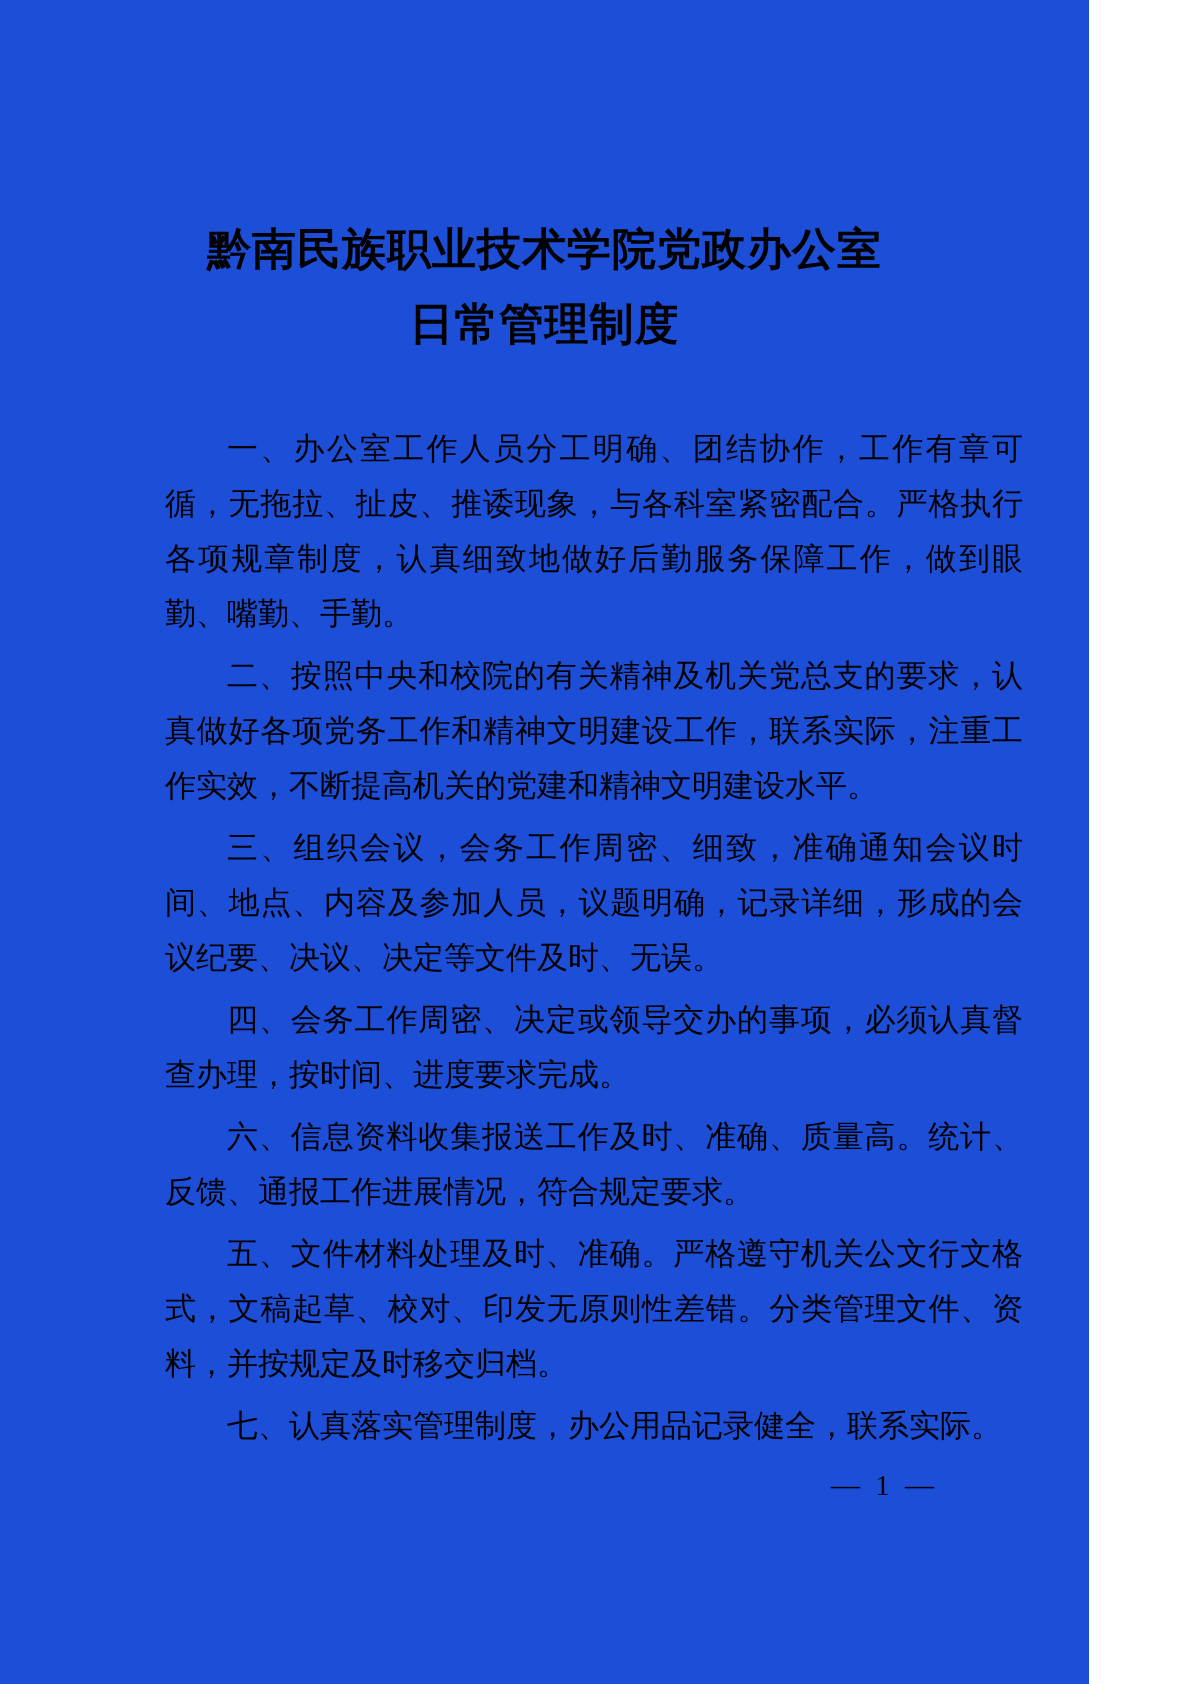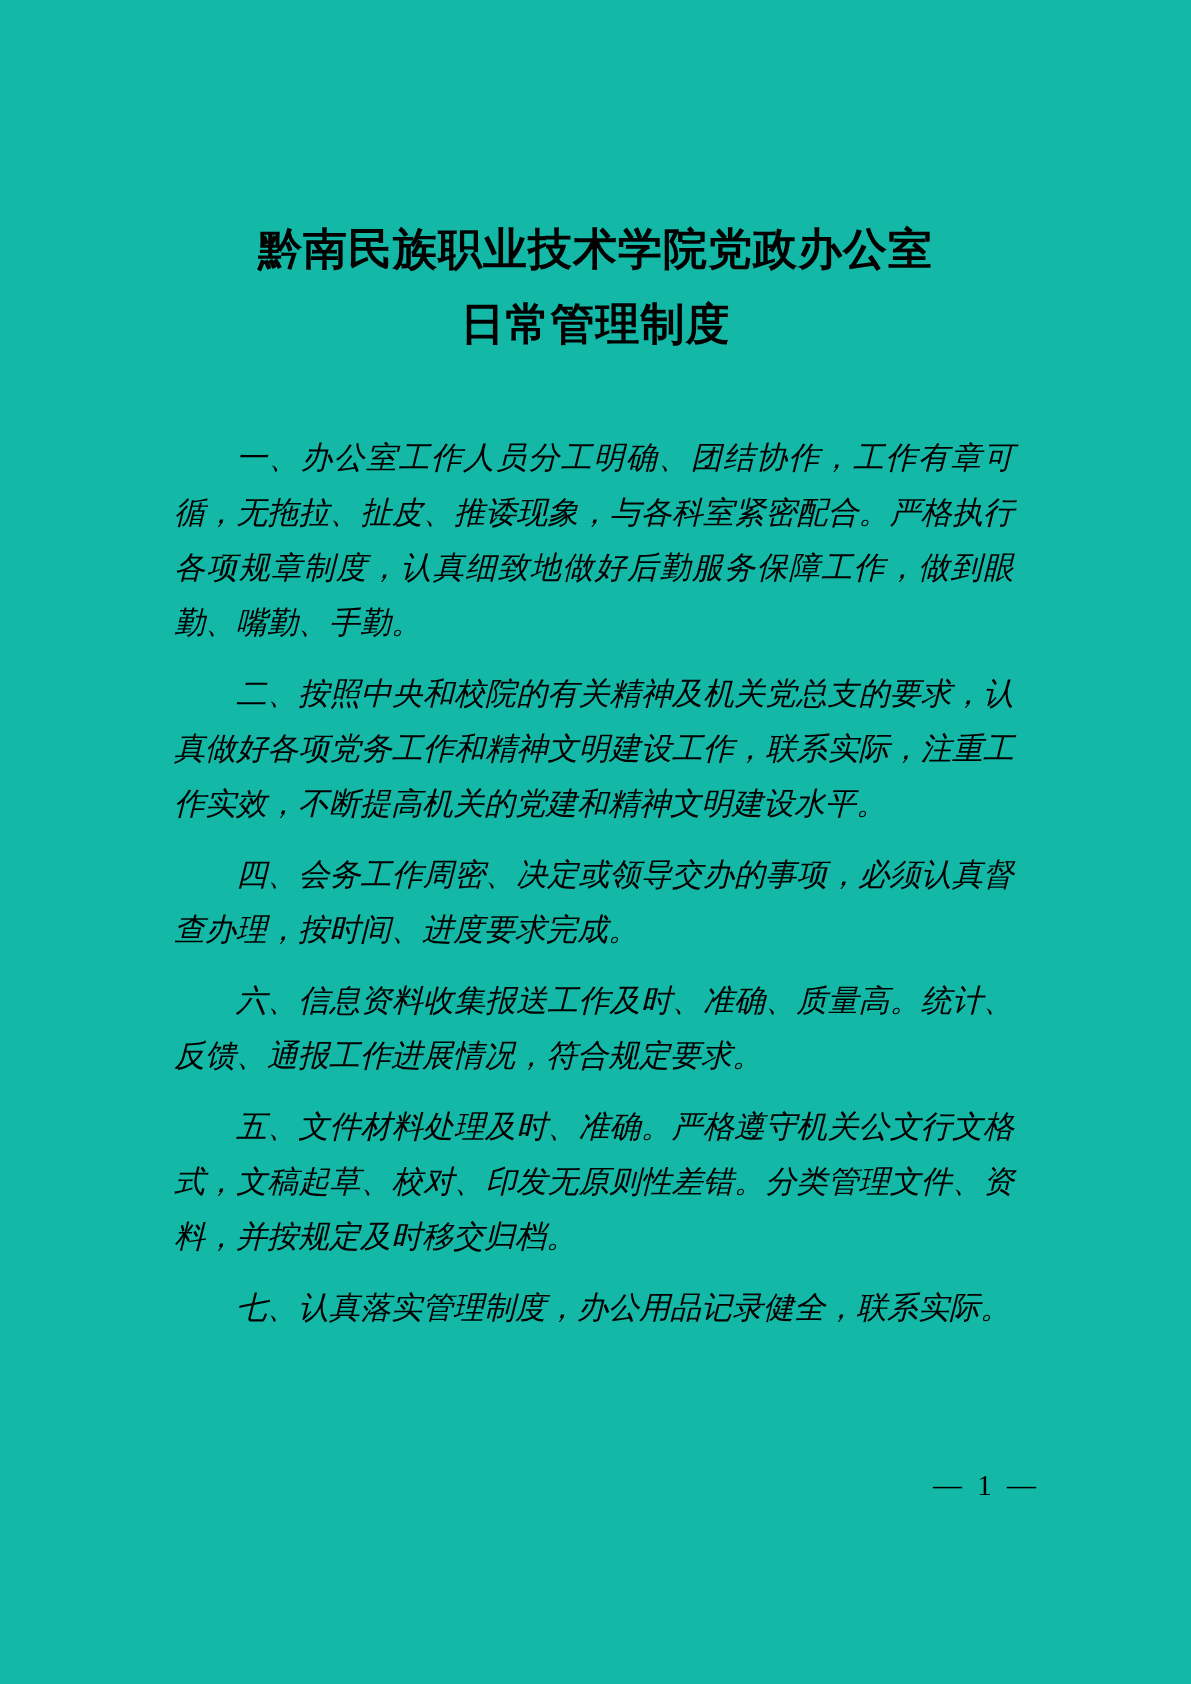--- a/index.html
+++ b/index.html
@@ -2,23 +2,23 @@
 <html><head>
 <meta charset="utf-8">
 <style>
   * { margin: 0; padding: 0; box-sizing: border-box; }
   html, body {
     background: #ffffff;
     font-family: "Liberation Serif", "DejaVu Serif", serif;
   }
   .page {
     position: relative;
-    width: 1191px;
+    width: 1089px;
     height: 1684px;
-    background: #14b8a6;
+    background: #1d4ed8;
     color: #000000;
     overflow: hidden;
   }
   .doc-title {
     position: absolute;
     top: 212px;
     left: 0;
     width: 100%;
     text-align: center;
     font-weight: bold;
@@ -37,22 +37,21 @@
     left: 158px;
     width: 872px;
     font-size: 31px;
     line-height: 55px;
     text-align: justify;
     text-align-last: left;
     color: #000000;
   }
   .doc-body p {
     text-indent: 2em;
-    margin: 16px;
-    font-style: italic;
+    margin: 7px;
   }
   .page-footer {
     position: absolute;
     top: 1468px;
     right: 151px;
     font-size: 29px;
     line-height: 34px;
     letter-spacing: 4px;
     color: #000000;
     white-space: nowrap;
@@ -64,20 +63,21 @@
 <div class="page">
 
   <h1 class="doc-title">
     <span class="title-line">黔南民族职业技术学院党政办公室</span>
     <span class="title-line">日常管理制度</span>
   </h1>
 
   <div class="doc-body">
     <p>一、办公室工作人员分工明确、团结协作，工作有章可循，无拖拉、扯皮、推诿现象，与各科室紧密配合。严格执行各项规章制度，认真细致地做好后勤服务保障工作，做到眼勤、嘴勤、手勤。</p>
     <p>二、按照中央和校院的有关精神及机关党总支的要求，认真做好各项党务工作和精神文明建设工作，联系实际，注重工作实效，不断提高机关的党建和精神文明建设水平。</p>
+    <p>三、组织会议，会务工作周密、细致，准确通知会议时间、地点、内容及参加人员，议题明确，记录详细，形成的会议纪要、决议、决定等文件及时、无误。</p>
     <p>四、会务工作周密、决定或领导交办的事项，必须认真督查办理，按时间、进度要求完成。</p>
     <p>六、信息资料收集报送工作及时、准确、质量高。统计、反馈、通报工作进展情况，符合规定要求。</p>
     <p>五、文件材料处理及时、准确。严格遵守机关公文行文格式，文稿起草、校对、印发无原则性差错。分类管理文件、资料，并按规定及时移交归档。</p>
     <p>七、认真落实管理制度，办公用品记录健全，联系实际。</p>
   </div>
 
   <div class="page-footer">— 1 —</div>
 
 </div>
 

